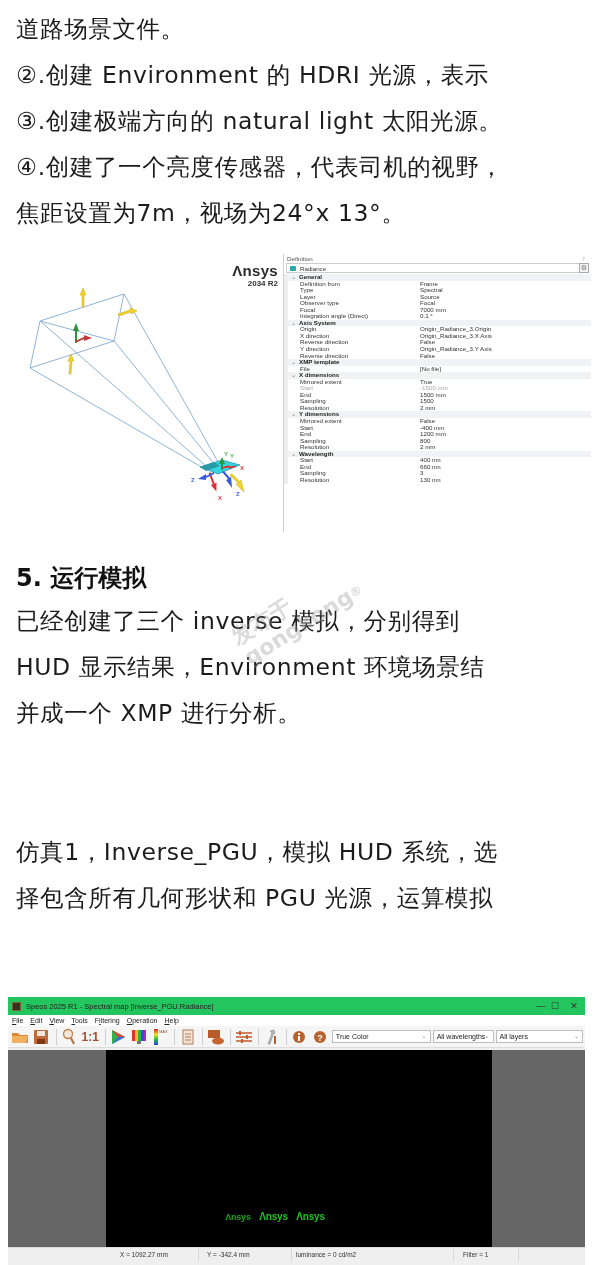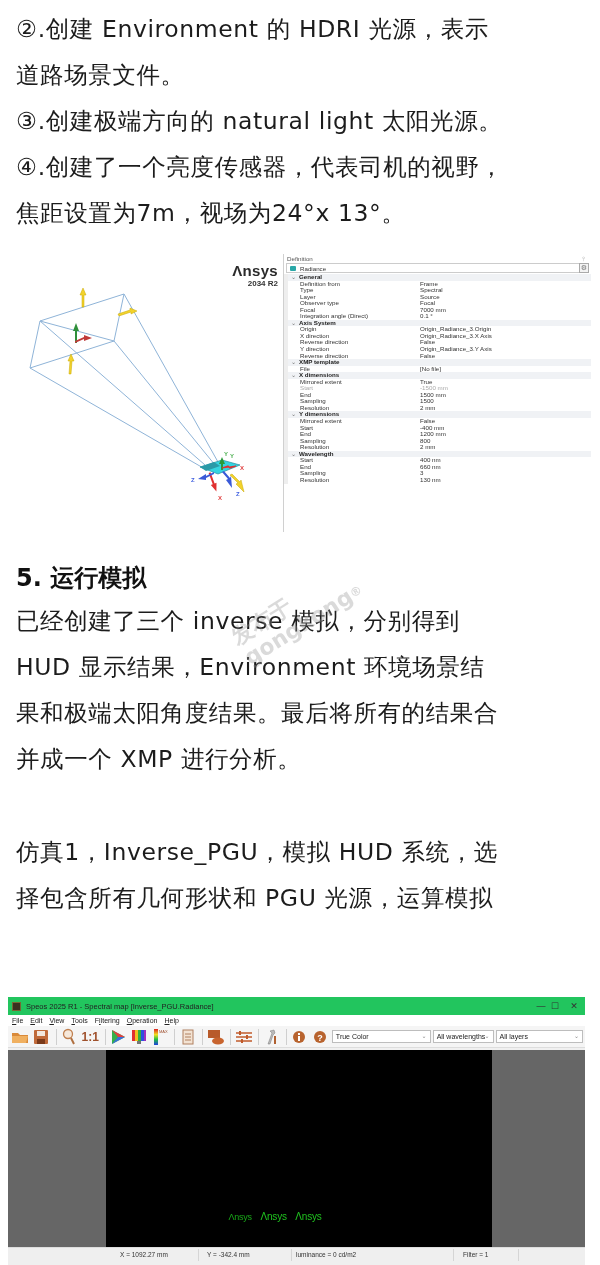--- a/index.html
+++ b/index.html
@@ -44,33 +44,33 @@
   .menubar { height: 11px; background: #fff; display: flex; align-items: center; padding-left: 4px; }
   .menubar span { font-size: 7px; color: #222; margin-right: 7px; }
   .menubar span u { text-decoration: underline; }
   .toolbar { height: 22px; background: #f5f5f5; display: flex; align-items: center; padding-left: 3px; border-bottom: 1px solid #ddd; }
   .tb { width: 20px; height: 18px; display: flex; align-items: center; justify-content: center; margin-right: 2px; }
   .tsep { width: 1px; height: 16px; background: #cfcfcf; margin: 0 3px; }
   .combo { height: 13px; border: 1px solid #bdbdbd; background: #fff; font-size: 7px; line-height: 11px; padding-left: 3px; position: relative; margin-right: 2px; color: #222; }
   .combo .dd { position: absolute; right: 3px; top: 0; color: #888; font-size: 6px; }
   .viewport { position: absolute; left: 0; top: 53px; width: 577px; height: 197px; background: #666666; }
   .viewport .black { position: absolute; left: 98px; top: 0; width: 386px; height: 197px; background: #000; }
-  .hudtext { position: absolute; left: 0; width: 326px; top: 161px; text-align: center; font-weight: normal; font-size: 10px; color: #1fc41f; letter-spacing: -0.2px; padding-left: 12px; }
+  .hudtext { position: absolute; left: 0; width: 326px; top: 161px; text-align: center; font-weight: bold; font-size: 10px; color: #1fc41f; letter-spacing: -0.2px; padding-left: 12px; }
   .hudtext span { margin: 0 3px; }
   .hudtext span:first-child { color: #17a617; font-size: 9px; }
   .statusbar { position: absolute; left: 0; top: 250px; width: 577px; height: 18px; background: #efefef; border-top: 1px solid #ddd; font-size: 6.5px; color: #333; }
   .statusbar span { position: absolute; top: 3px; }
   .statusbar .sep { position: absolute; top: 1px; width: 1px; height: 12px; background: #d5d5d5; }
 </style>
 </head>
 <body>
 
 <div class="para" style="top:6px;">
+  <p>道路场景文件。</p>
   <p>②.创建 Environment 的 HDRI 光源，表示</p>
-  <p>道路场景文件。</p>
   <p>③.创建极端方向的 natural light 太阳光源。</p>
   <p>④.创建了一个亮度传感器，代表司机的视野，</p>
   <p>焦距设置为7m，视场为24°x 13°。</p>
 </div>
 
 <div class="fig1">
   <div class="scene">
     <svg width="282" height="285" viewBox="0 0 282 285">
       <g stroke="#8fb4d8" stroke-width="1" fill="none">
         <polygon points="40,69 124,42 114,89 30,116"></polygon>
@@ -256,21 +256,20 @@
         </div>
       </div>
   </div>
 </div>
 
 <div class="heading">5. 运行模拟</div>
 
 <div class="para" style="top:598px;">
   <p>已经创建了三个 inverse 模拟，分别得到</p>
   <p>HUD 显示结果，Environment 环境场景结</p>
-  <p>果和极端太阳角度结果。最后将所有的结果合</p>
   <p>并成一个 XMP 进行分析。</p>
 </div>
 
 <div class="para" style="top:829px;">
   <p>仿真1，Inverse_PGU，模拟 HUD 系统，选</p>
   <p>择包含所有几何形状和 PGU 光源，运算模拟</p>
 </div>
 
 <div class="watermark">
   <div>发布于</div>

